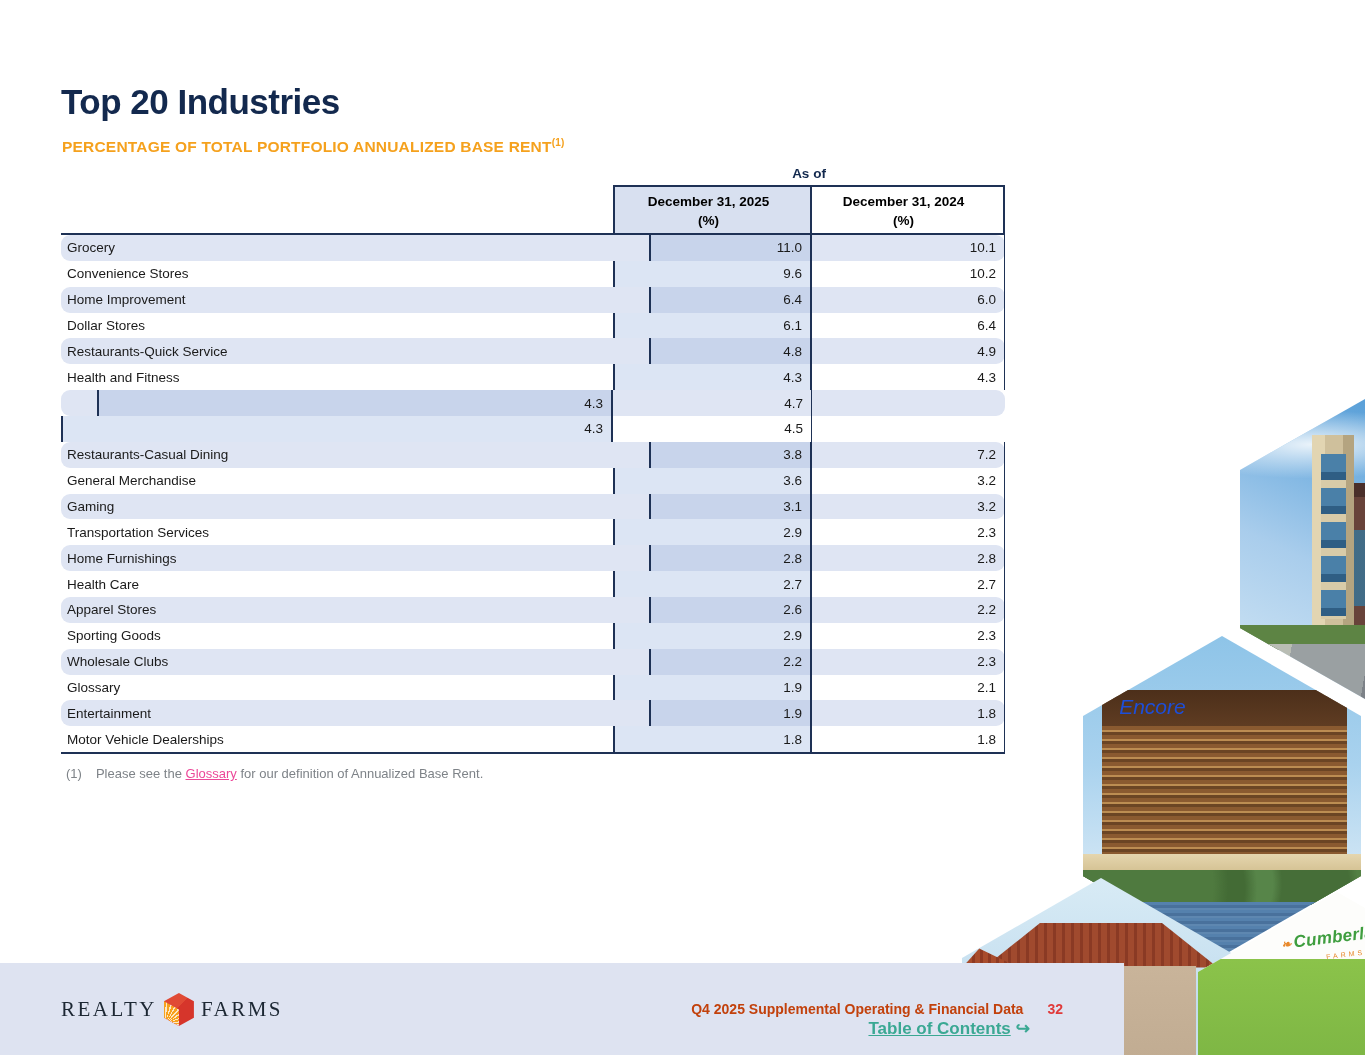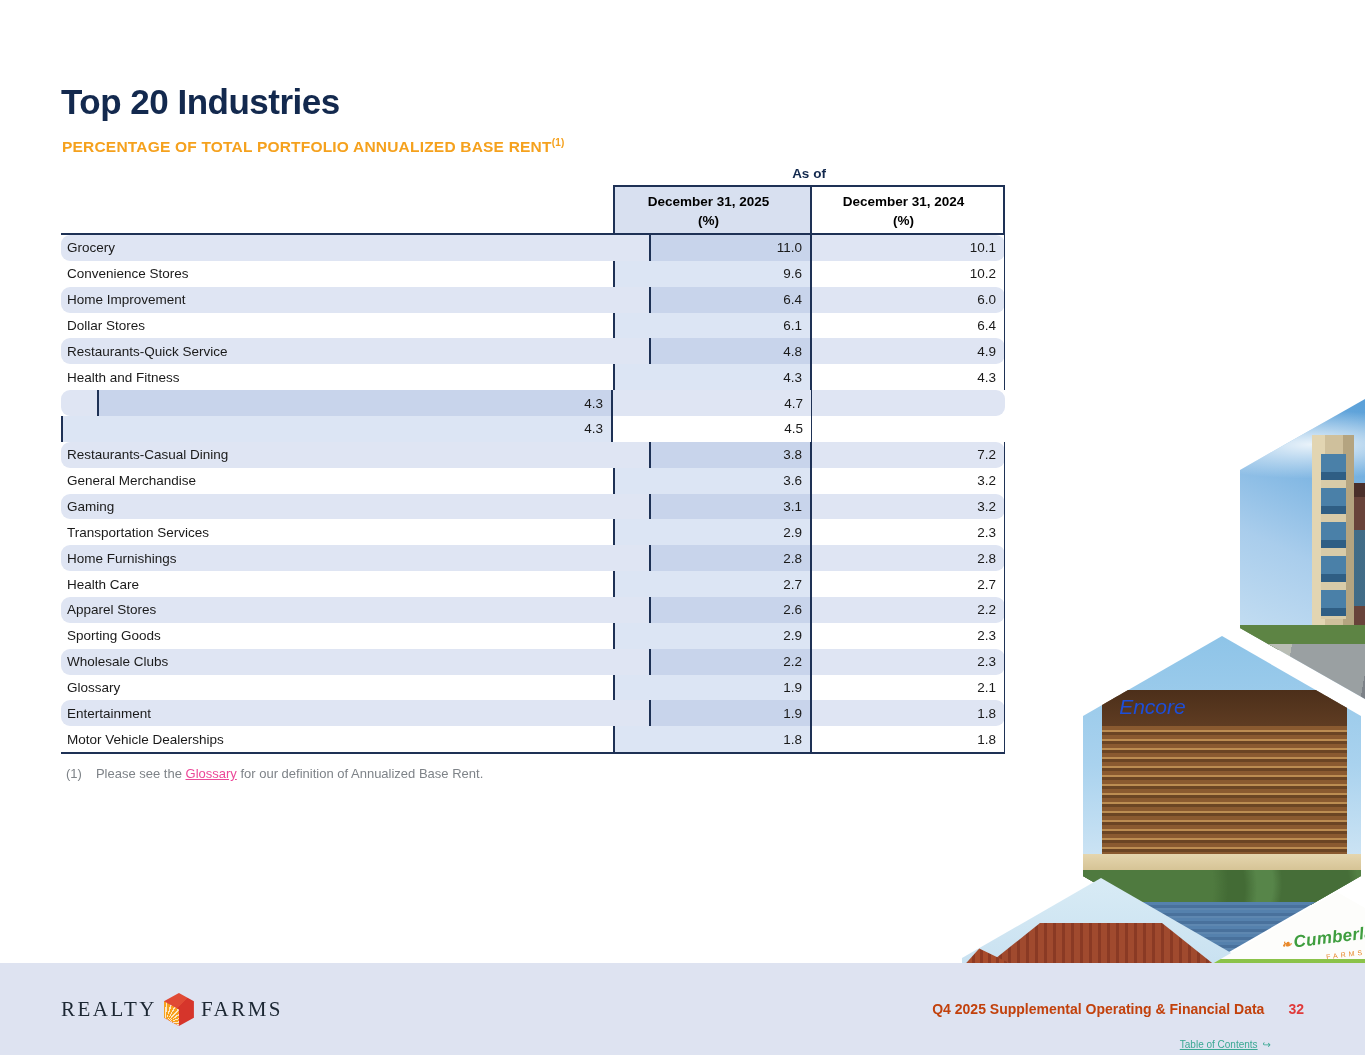--- a/index.html
+++ b/index.html
@@ -112,37 +112,37 @@
 
   .hex-cumberland { left:1198px; top:892px; width:278px; height:320px; }
   .cf-bg { inset:0; background:#fdfdfb; }
   .cf-sign { left:30%; top:11%; transform:rotate(-7deg); color:#3f9e3f; font-size:17px; font-weight:700; font-style:italic; letter-spacing:0.3px; }
   .cf-leaf { color:#e8882a; font-size:12px; margin-right:2px; }
   .cf-farms { left:46%; top:18.5%; transform:rotate(-7deg); color:#e8882a; font-size:7px; letter-spacing:3px; }
   .cf-canopy { left:0; top:21%; width:60%; height:79%; background:linear-gradient(180deg,#8bc34a,#6aa33c); }
 
   
   .footer {
-    position:absolute; left:0; top:963px; width:1365px; height:92px;
+    position:absolute; left:0; top:963px; width:1124px; height:92px;
     background:#dee3f1; z-index:5;
   }
   .footer-logo { position:absolute; left:61px; top:30px; display:flex; align-items:center; gap:7px; }
   .logo-word {
     font-family:"Liberation Serif", serif; font-size:21px; color:#1c2733; letter-spacing:2.5px;
   }
   .logo-cube { position:relative; width:30px; height:33px;
     clip-path:polygon(50% 0, 100% 25%, 100% 75%, 50% 100%, 0 75%, 0 25%);
     background:linear-gradient(135deg,#e04a35 0 45%, #d6352b 45%); }
   .logo-cube .rays { position:absolute; left:0; top:25%; width:50%; height:75%;
     clip-path:polygon(0 0, 100% 33%, 100% 100%, 0 67%);
     background:repeating-conic-gradient(from -85deg at 8% 92%, #f7a21d 0 8deg, #fde8c4 8deg 13deg); }
   .footer-right { position:absolute; right:61px; top:37px; text-align:right; }
   .doc-title { font-size:14px; font-weight:700; color:#c2410c; }
   .page-number { font-size:14px; font-weight:700; color:#e03a3a; margin-left:24px; }
-  .toc-line { margin-top:21px; margin-right:33px; font-size:10px; color:#3aa893; }
+  .toc-line { margin-top:0; margin-right:33px; font-size:17px; color:#3aa893;font-weight:bold; }
   .toc-link { color:#3aa893; text-decoration:underline; cursor:pointer; }
   .toc-arrow { text-decoration:none; margin-left:5px; display:inline-block; }
 </style>
 </head>
 <body>
 
 <div class="page">
 
   <div class="title">Top 20 Industries</div>
   <div class="subtitle"><span>PERCENTAGE OF TOTAL PORTFOLIO ANNUALIZED BASE RENT</span><sup>(1)</sup></div>

